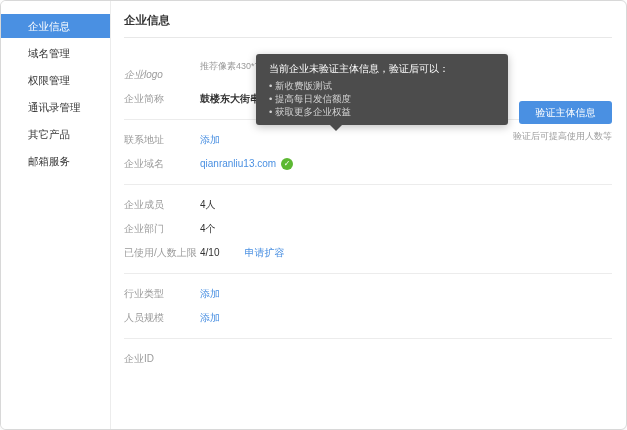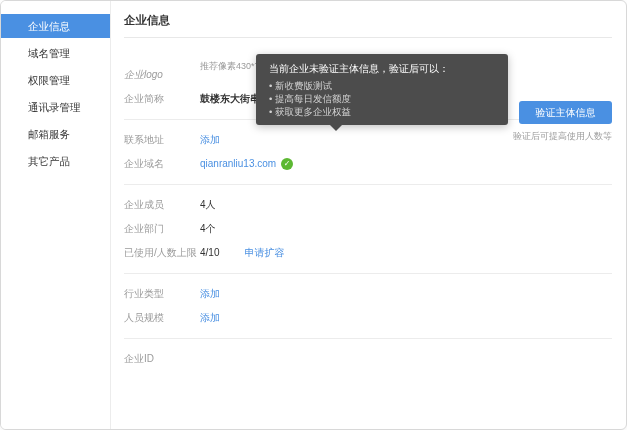--- a/index.html
+++ b/index.html
@@ -82,22 +82,22 @@
 </head>
 <body>
 
 <div class="window">
 
   <nav class="sidebar">
     <div class="side-item active">企业信息</div>
     <div class="side-item">域名管理</div>
     <div class="side-item">权限管理</div>
     <div class="side-item">通讯录管理</div>
+    <div class="side-item">其它产品</div>
     <div class="side-item">邮箱服务</div>
-    <div class="side-item">其它产品</div>
   </nav>
 
   <main class="main">
     <h1 class="main-header">企业信息</h1>
 
     <div class="content">
 
       <section class="group">
         <div class="row top">
           <span class="row-label">企业logo</span>

